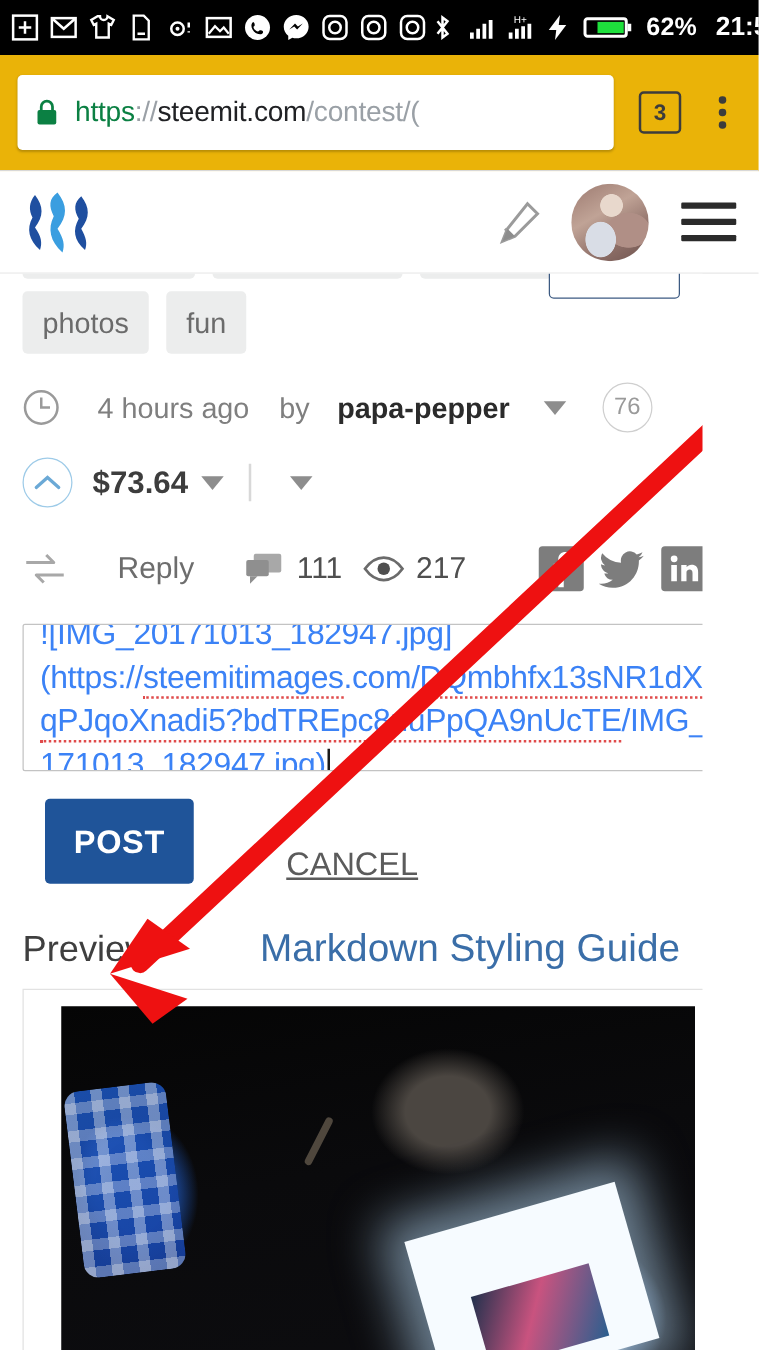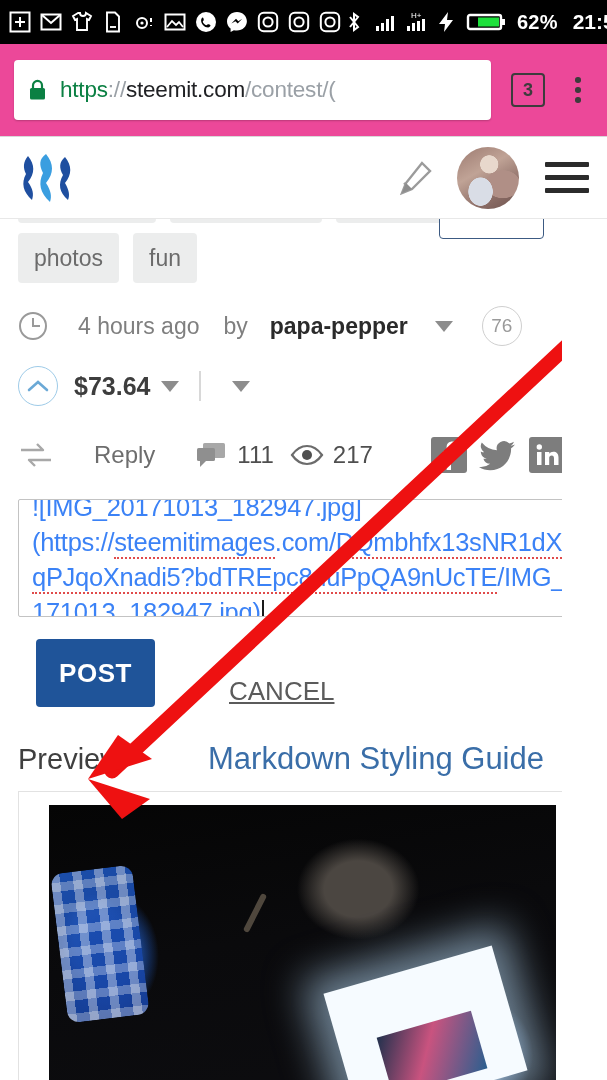--- a/index.html
+++ b/index.html
@@ -25,21 +25,21 @@
     font-size: 20px; font-weight: bold; letter-spacing: .2px;
     margin-left: 4px; color: #fff;
   }
   .sb-time {
     font-size: 21px; font-weight: bold; margin-left: 8px; color: #fff;
   }
 
   
   .browserbar {
     height: 93px; width: 607px;
-    background: #ec4899;
+    background: #eab308;
     display: flex; align-items: center;
     padding: 6px 14px;
     border-bottom: 1px solid #d8d8d8;
   }
   .urlbox {
     flex: 1; height: 60px;
     background: #ffffff;
     border-radius: 4px;
     box-shadow: 0 1px 2px rgba(0,0,0,.22);
     display: flex; align-items: center;

